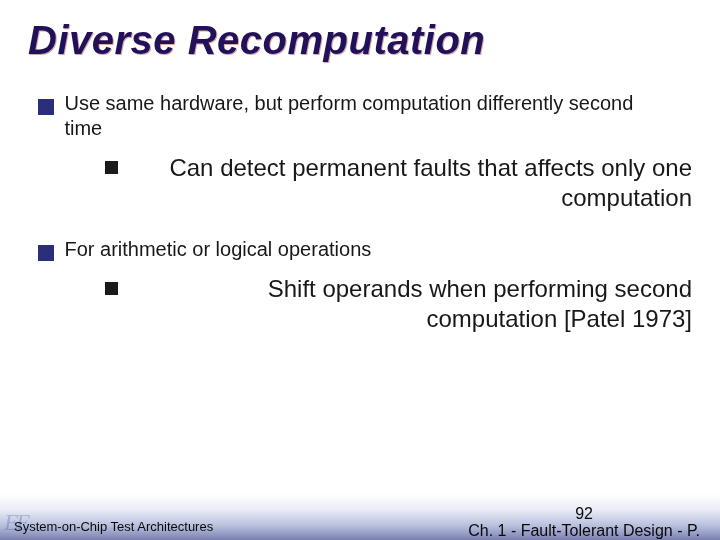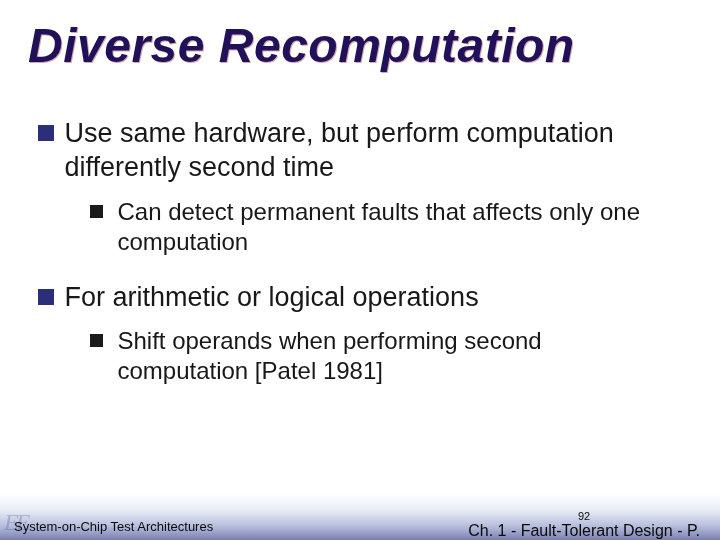--- a/index.html
+++ b/index.html
@@ -9,52 +9,53 @@
     background: #fff;
     position: relative;
   }
   .slide {
     width: 720px;
     height: 540px;
     position: relative;
     padding: 18px 28px 0 28px;
   }
   .title {
-    font-size: 48px;
+    font-size: 40px;
     font-weight: bold;
     font-style: italic;
     color: #21105a;
     text-shadow: 1px 1px 0 #d9a9a9;
-    margin-bottom: 44px;
+    margin-bottom: 28px;
     letter-spacing: 0.5px;
   }
   .level1 {
     margin-left: 10px;
     margin-bottom: 10px;
   }
   .level1 .bullet {
     display: inline-block;
     width: 16px; height: 16px;
     background: #2b2f7a;
     vertical-align: top;
     margin-top: 8px;
     margin-right: 6px;
   }
   .level1 .text {
     display: inline-block;
     width: 600px;
-    font-size: 27px;
+    font-size: 20px;
     color: #181818;
     vertical-align: top;
     line-height: 1.25;
   }
   .level2 {
     margin-left: 62px;
     margin-top: 12px;
     margin-bottom: 14px;
+    text-align: right;
   }
   .level2 .bullet {
     display: inline-block;
     width: 13px; height: 13px;
     background: #1a1a1a;
     vertical-align: top;
     margin-top: 8px;
     margin-right: 10px;
   }
   .level2 .text {
@@ -85,21 +86,21 @@
     bottom: 0;
     text-align: center;
     font-size: 16px;
     color: #0a0a0a;
     line-height: 1.1;
   }
   .footer-right .pagenum {
     display: block;
     text-align: center;
     color: #0a0a0a;
-    font-size: 11px;
+    font-size: 16px;
   }
   .footer-right .chapter {
     display: block;
   }
   .eeoverlay {
     position: absolute;
     left: 4px;
     bottom: 4px;
     font-family: "Times New Roman", serif;
     font-style: italic;
@@ -124,21 +125,21 @@
     <span class="bullet"></span>
     <span class="text">Can detect permanent faults that affects only one computation</span>
   </div>
 
   <div class="level1" style="margin-top:24px;">
     <span class="bullet"></span>
     <span class="text">For arithmetic or logical operations</span>
   </div>
   <div class="level2">
     <span class="bullet"></span>
-    <span class="text">Shift operands when performing second computation [Patel 1981]</span>
+    <span class="text">Shift operands when performing second computation [Patel 1973]</span>
   </div>
 
   <div class="footer">
     <div class="eeoverlay">EE</div>
     <div class="footer-left">System-on-Chip Test Architectures</div>
     <div class="footer-right">
       <span class="pagenum">92</span>
       <span class="chapter">Ch. 1 - Fault-Tolerant Design - P.</span>
     </div>
   </div>

